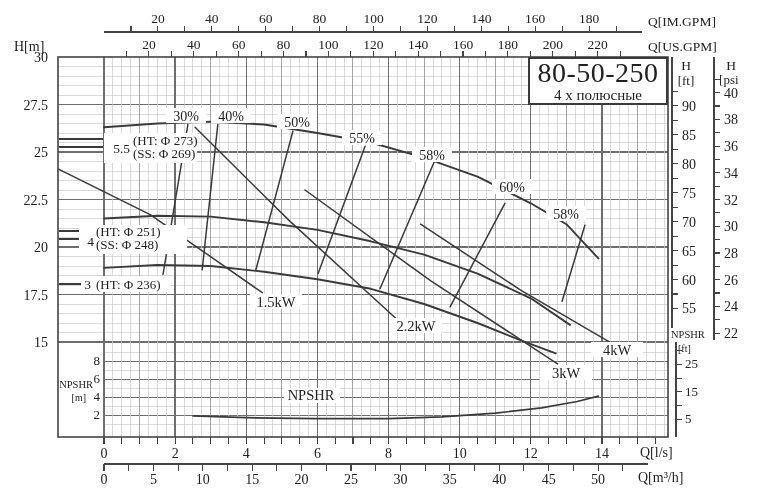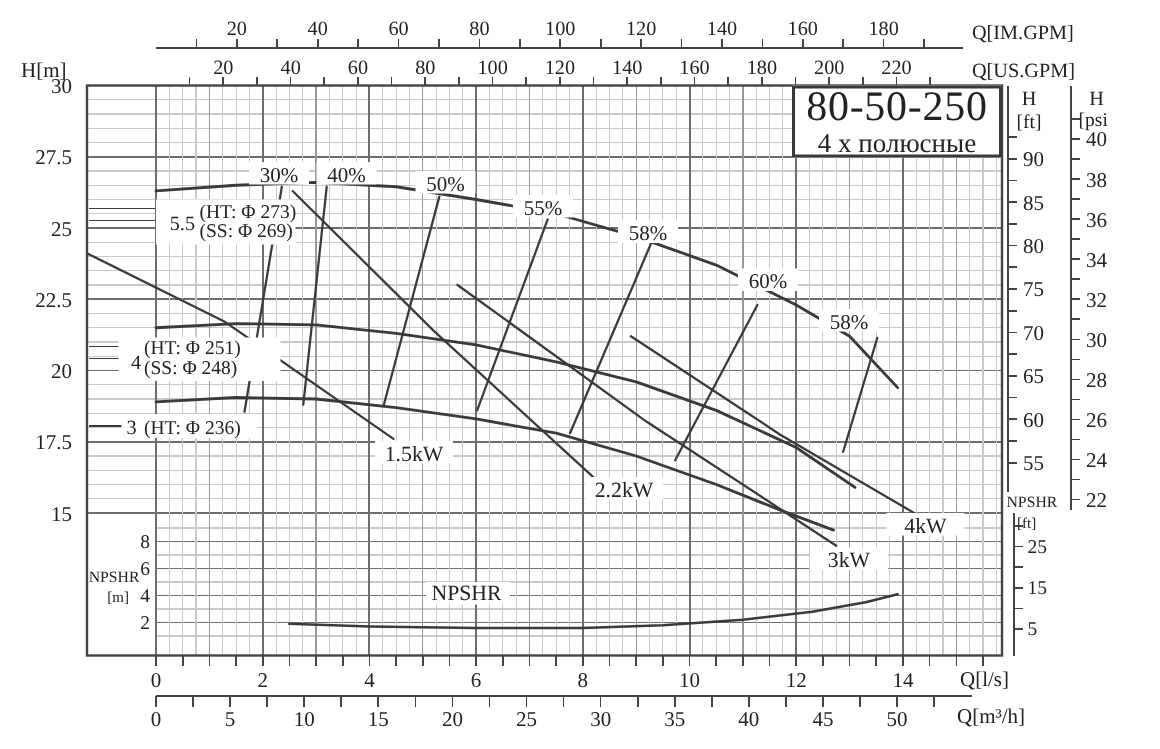--- a/index.html
+++ b/index.html
@@ -4,21 +4,21 @@
 <style>
   html,body{margin:0;padding:0;background:#ffffff;}
   #stage{position:relative;width:739px;height:499px;background:#ffffff;overflow:hidden;
          font-family:"Liberation Serif","DejaVu Serif",serif;color:#222;}
   #chart-svg{position:absolute;left:0;top:0;}
   #title-box{position:absolute;left:528px;top:57px;width:140px;height:48px;
              background:#ffffff;border:2px solid #3a3a3a;box-sizing:border-box;
              display:flex;flex-direction:column;align-items:center;justify-content:center;
              line-height:1.05;z-index:5;}
   #title-box .t1{font-size:28px;letter-spacing:0.5px;}
-  #title-box .t2{font-size:18px;}
+  #title-box .t2{font-size:15px;}
   svg text{fill:#222;}
 </style>
 </head>
 <body>
 
 <div id="stage">
   <svg id="chart-svg" width="773" height="499">
       <g>
         <line x1="58" y1="342" x2="668" y2="342" stroke="#6e6e6e" stroke-width="1.2" shape-rendering="crispEdges"></line>
         <line x1="58" y1="332.5" x2="668" y2="332.5" stroke="#c9c9c9" stroke-width="0.7" shape-rendering="crispEdges"></line>

